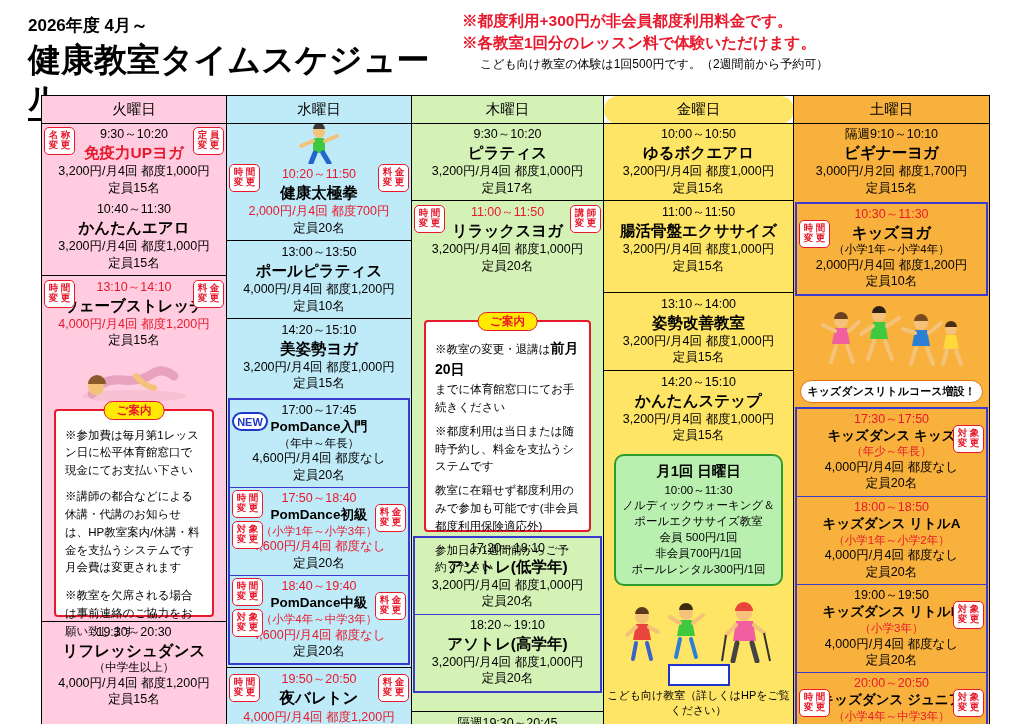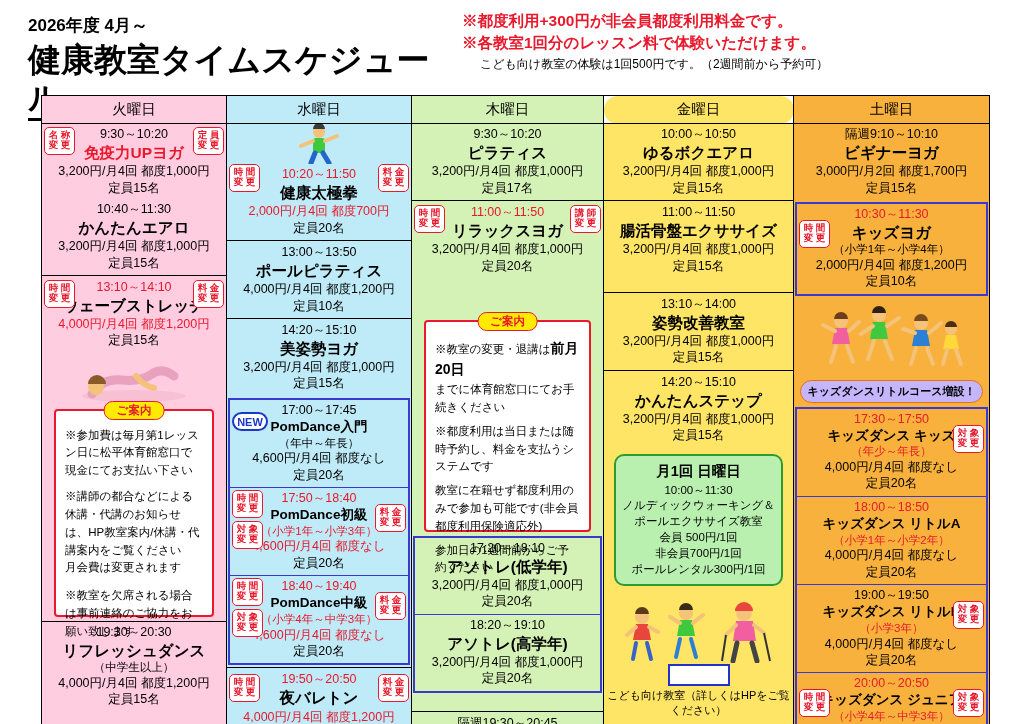--- a/index.html
+++ b/index.html
@@ -99,21 +99,21 @@
 
   
   .sunbox {
     border:2px solid #2e9b2e; border-radius:10px; background:#b9f0b0;
     text-align:center; padding:6px 4px; margin:6px 10px;
   }
   .sunbox .t1 { font-size:14.5px; font-weight:bold; margin-bottom:2px; }
   .sunbox .t2 { font-size:11.5px; line-height:1.38; }
 
   .kids-ribbon {
-    background:#c4b5fd; border:1px solid #e8700a; border-radius:12px;
+    background:#ffffff; border:1px solid #e8700a; border-radius:12px;
     font-size:11px; text-align:center; padding:3px 2px; margin:4px 6px;
     font-weight:bold;
   }
 
   .kodomo-label { font-size:11px; text-align:center; margin-top:2px; }
   .blue-rect { width:62px; height:22px; border:2px solid #2233cc; background:#fff; margin:0 auto; }
 
   svg { display:block; }
   .ill { display:flex; justify-content:center; align-items:center; }
 </style>
@@ -180,21 +180,21 @@
               <ellipse cx="60" cy="42" rx="52" ry="6" fill="#f7c0d3"></ellipse>
               <path d="M18 40 q10 -16 30 -14 q18 2 30 -6 q10 -7 22 2" stroke="#e8a2bd" stroke-width="9" fill="none" stroke-linecap="round"></path>
               <circle cx="22" cy="33" r="8" fill="#f5c27a"></circle>
               <path d="M14 30 a9 9 0 0 1 18 0 z" fill="#8a5a2b"></path>
               <path d="M62 22 q8 10 18 12" stroke="#f5c27a" stroke-width="6" fill="none" stroke-linecap="round"></path>
             </svg>
           </div>
           <div class="annbox" style="height:208px;">
             <div class="anntitle">ご案内</div>
             <div class="anntext">※参加費は毎月第1レッスン日に松平体育館窓口で現金にてお支払い下さい</div>
-            <div class="anntext" style="margin-top:8px;">※講師の都合などによる休講・代講のお知らせは、HP教室案内/休講・代講案内をご覧ください</div>
+            <div class="anntext" style="margin-top:8px;">※講師の都合などによる休講・代講のお知らせは、HP教室案内/休講・料金を支払うシステムです</div>
             <div class="anntext">月会費は変更されます</div>
             <div class="anntext" style="margin-top:10px;">※教室を欠席される場合は事前連絡のご協力をお願い致します</div>
           </div>
           <div class="blk" style="border-top:1px solid #000;">
             <div class="time">19:30～20:30</div>
             <div class="name">リフレッシュダンス</div>
             <div class="sub">（中学生以上）</div>
             <div class="price">4,000円/月4回  都度1,200円</div>
             <div class="cap">定員15名</div>
           </div>

